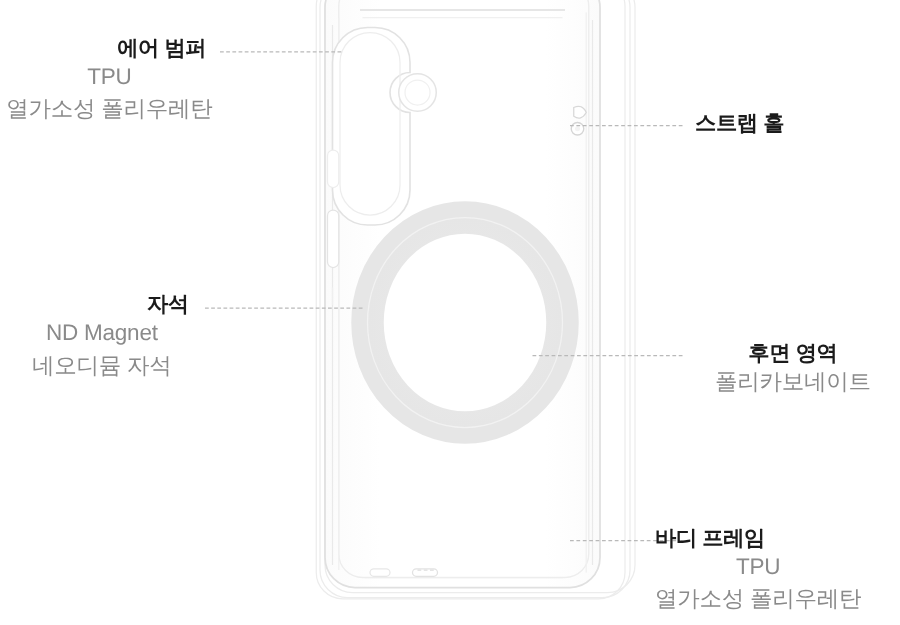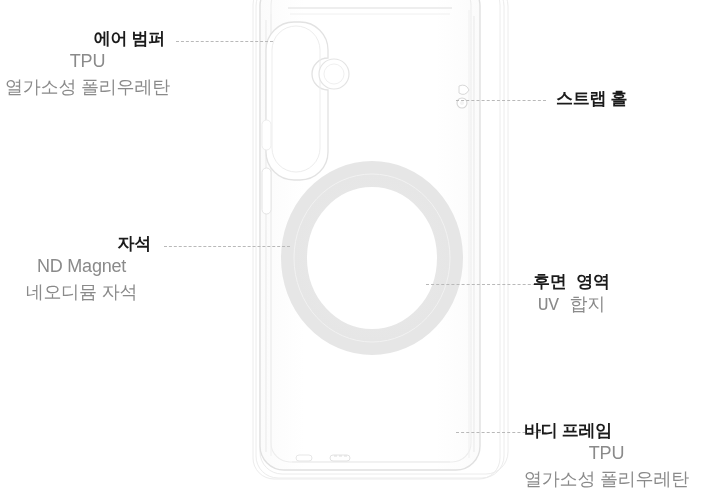--- a/index.html
+++ b/index.html
@@ -41,21 +41,21 @@
   .lbl-air .title{text-align:right;padding-right:10px;}
   .lbl-air .sub{text-align:center;padding-right:0px;}
 
   .lbl-magnet{left:0px;top:233px;width:163px;}
   .lbl-magnet .title{text-align:right;padding-right:12px;}
   .lbl-magnet .sub{text-align:center;padding-right:0px;}
 
   .lbl-strap{left:556px;top:88px;}
   .lbl-strap .title{text-align:left;}
 
-  .lbl-rear{left:533px;top:272px;font-family:Liberation Mono, monospace;}
+  .lbl-rear{left:572px;top:272px;}
   .lbl-rear .title{text-align:center;}
   .lbl-rear .sub{text-align:center;}
 
   .lbl-body{left:524px;top:420px;}
   .lbl-body .title{text-align:left;}
   .lbl-body .sub{text-align:center;}
 
   .leader{position:absolute;height:0;border-top:1px dashed #b9b9b9;}
 </style>
 </head>
@@ -166,21 +166,21 @@
   </div>
 
   <div class="label left-side lbl-magnet">
     <div class="title">자석</div>
     <div class="sub">ND Magnet</div>
     <div class="sub">네오디뮴 자석</div>
   </div>
 
   <div class="label right-side lbl-rear">
     <div class="title">후면 영역</div>
-    <div class="sub">UV 합지</div>
+    <div class="sub">폴리카보네이트</div>
   </div>
 
   <div class="label right-side lbl-body">
     <div class="title">바디 프레임</div>
     <div class="sub">TPU</div>
     <div class="sub">열가소성 폴리우레탄</div>
   </div>
 
 </div>
 

